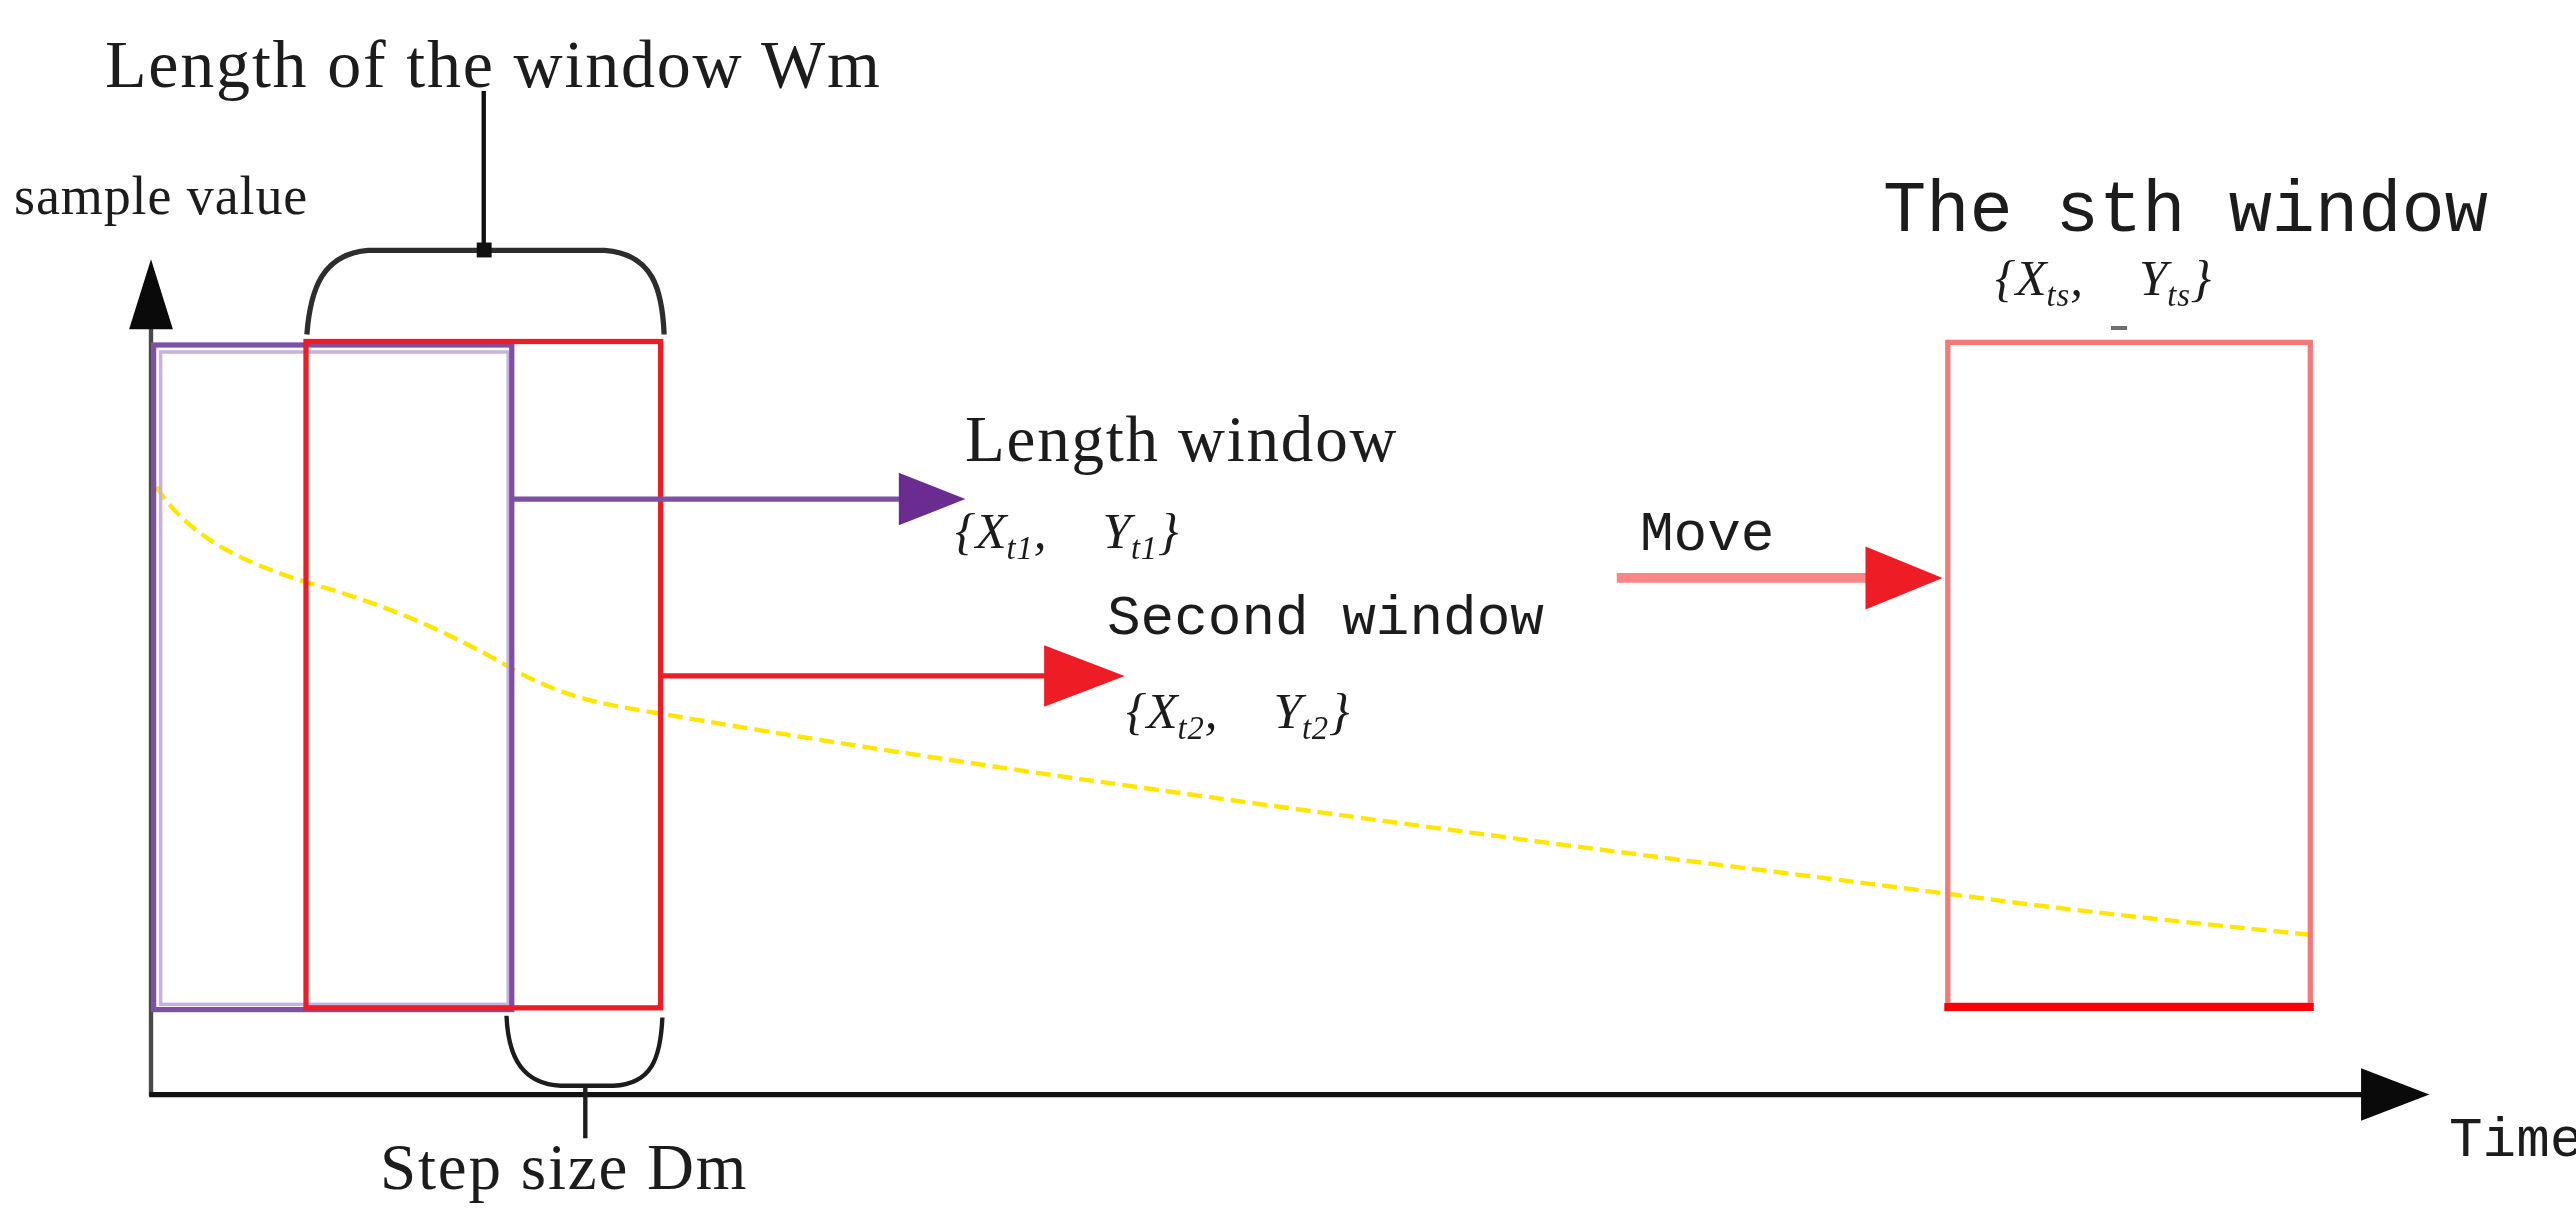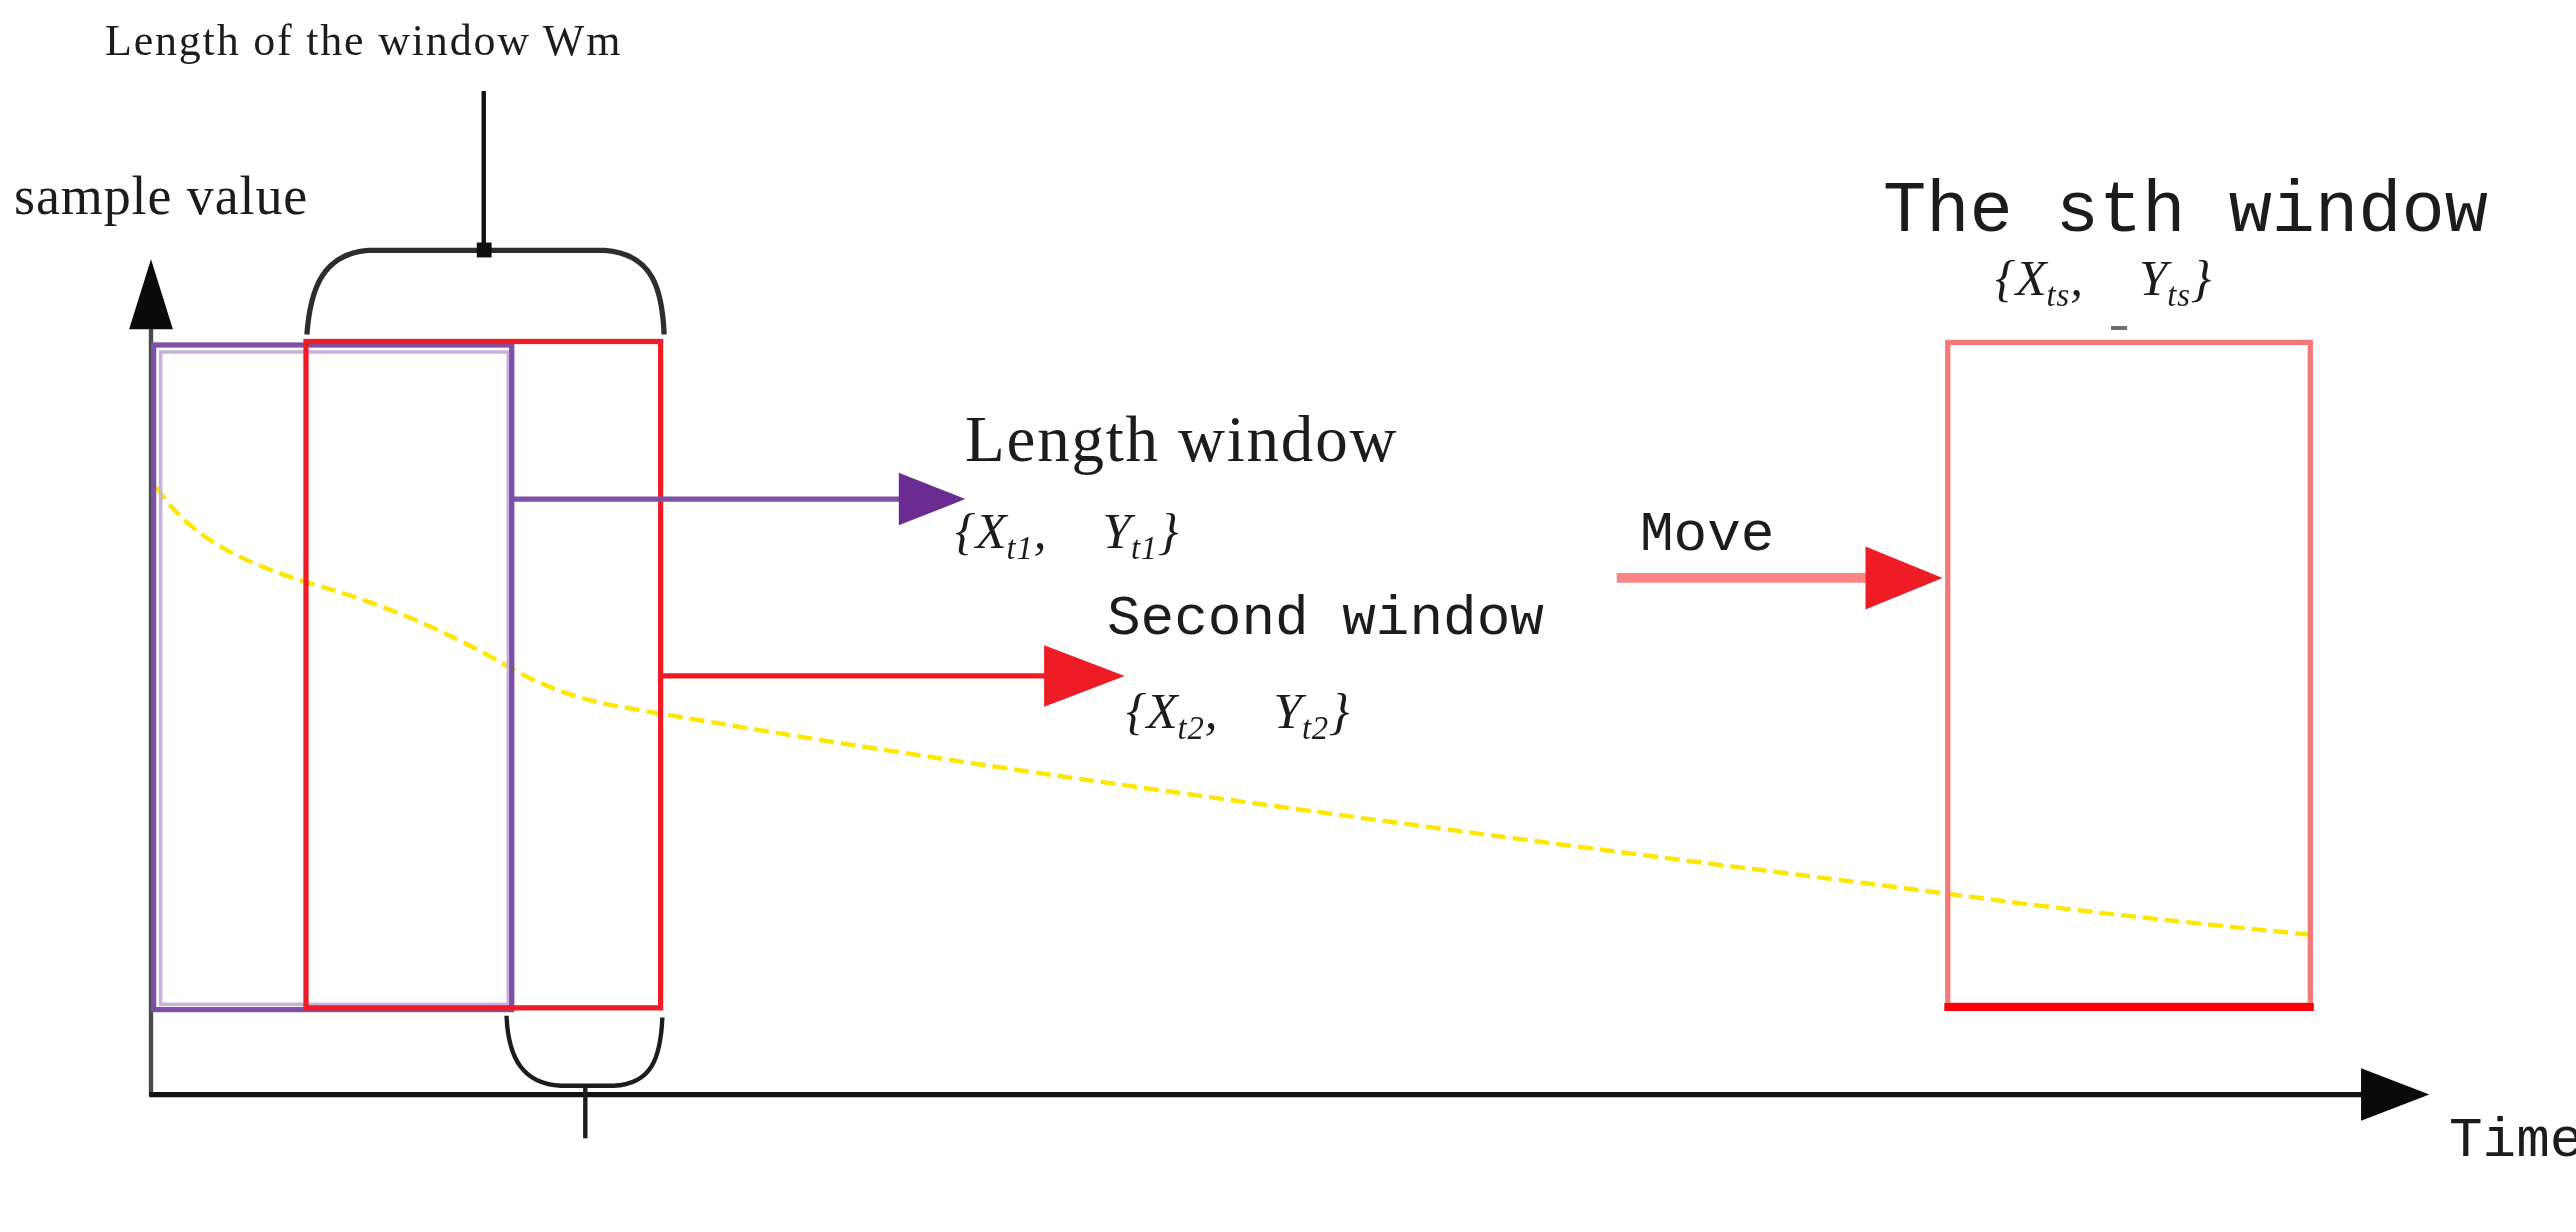--- a/index.html
+++ b/index.html
@@ -12,21 +12,21 @@
     font-family: "Liberation Serif", "DejaVu Serif", serif;
     color: #1c1c1c;
   }
   #diagram-svg { position: absolute; left: 0; top: 0; }
   .lbl { position: absolute; white-space: nowrap; line-height: 1.05; }
   .serif { font-family: "Liberation Serif", "DejaVu Serif", serif; }
   .mono  { font-family: "Liberation Mono", "DejaVu Sans Mono", monospace; }
   .math  { font-family: "Liberation Serif", "DejaVu Serif", serif; font-style: italic; }
   .math sub { font-size: 0.64em; letter-spacing: 0.9px; text-align: right; }
   .math .gap { display: inline-block; width: 56px; }
-  .title      { left: 105px;  top: 18px;   font-size: 44px; letter-spacing: 1.8px; }
+  .title      { left: 105px;  top: 29px;   font-size: 68px; letter-spacing: 1.8px; }
   .samplelbl  { left: 14px;   top: 168px;  font-size: 54px; letter-spacing: 0.9px; font-weight: 400; }
   .firstlbl   { left: 965px; top: 405px;  font-size: 65px; letter-spacing: 1.8px; }
   .formula1   { left: 955px; top: 505px;  font-size: 51px; }
   .secondlbl  { left: 1107px; top: 590px;  font-size: 56px; }
   .formula2   { left: 1126px; top: 685px;  font-size: 51px; }
   .movelbl    { left: 1640px; top: 506px;  font-size: 56px; }
   .sthlbl     { left: 1883px; top: 175px;  font-size: 72px; }
   .formula3   { left: 1995px; top: 252px;  font-size: 51px; }
   .steplbl    { left: 380px;  top: 1133px; font-size: 65px; letter-spacing: 1.8px; }
   .timelbl    { left: 2449px; top: 1112px; font-size: 56px; }
@@ -96,17 +96,18 @@
   <div class="lbl mono movelbl">Move</div>
 
   <div class="lbl mono sthlbl">The sth window</div>
 
   <div class="lbl math formula3">
     <span>{</span><span>X</span><sub>ts</sub><span>,</span><span class="gap"></span><span>Y</span><sub>ts</sub><span>}</span>
   </div>
 
   <div class="dashmark"></div>
 
+  <div class="lbl serif steplbl">Step size Dm</div>
 
   <div class="lbl mono timelbl">Time</div>
 
 </div>
 
 
 </body></html>

